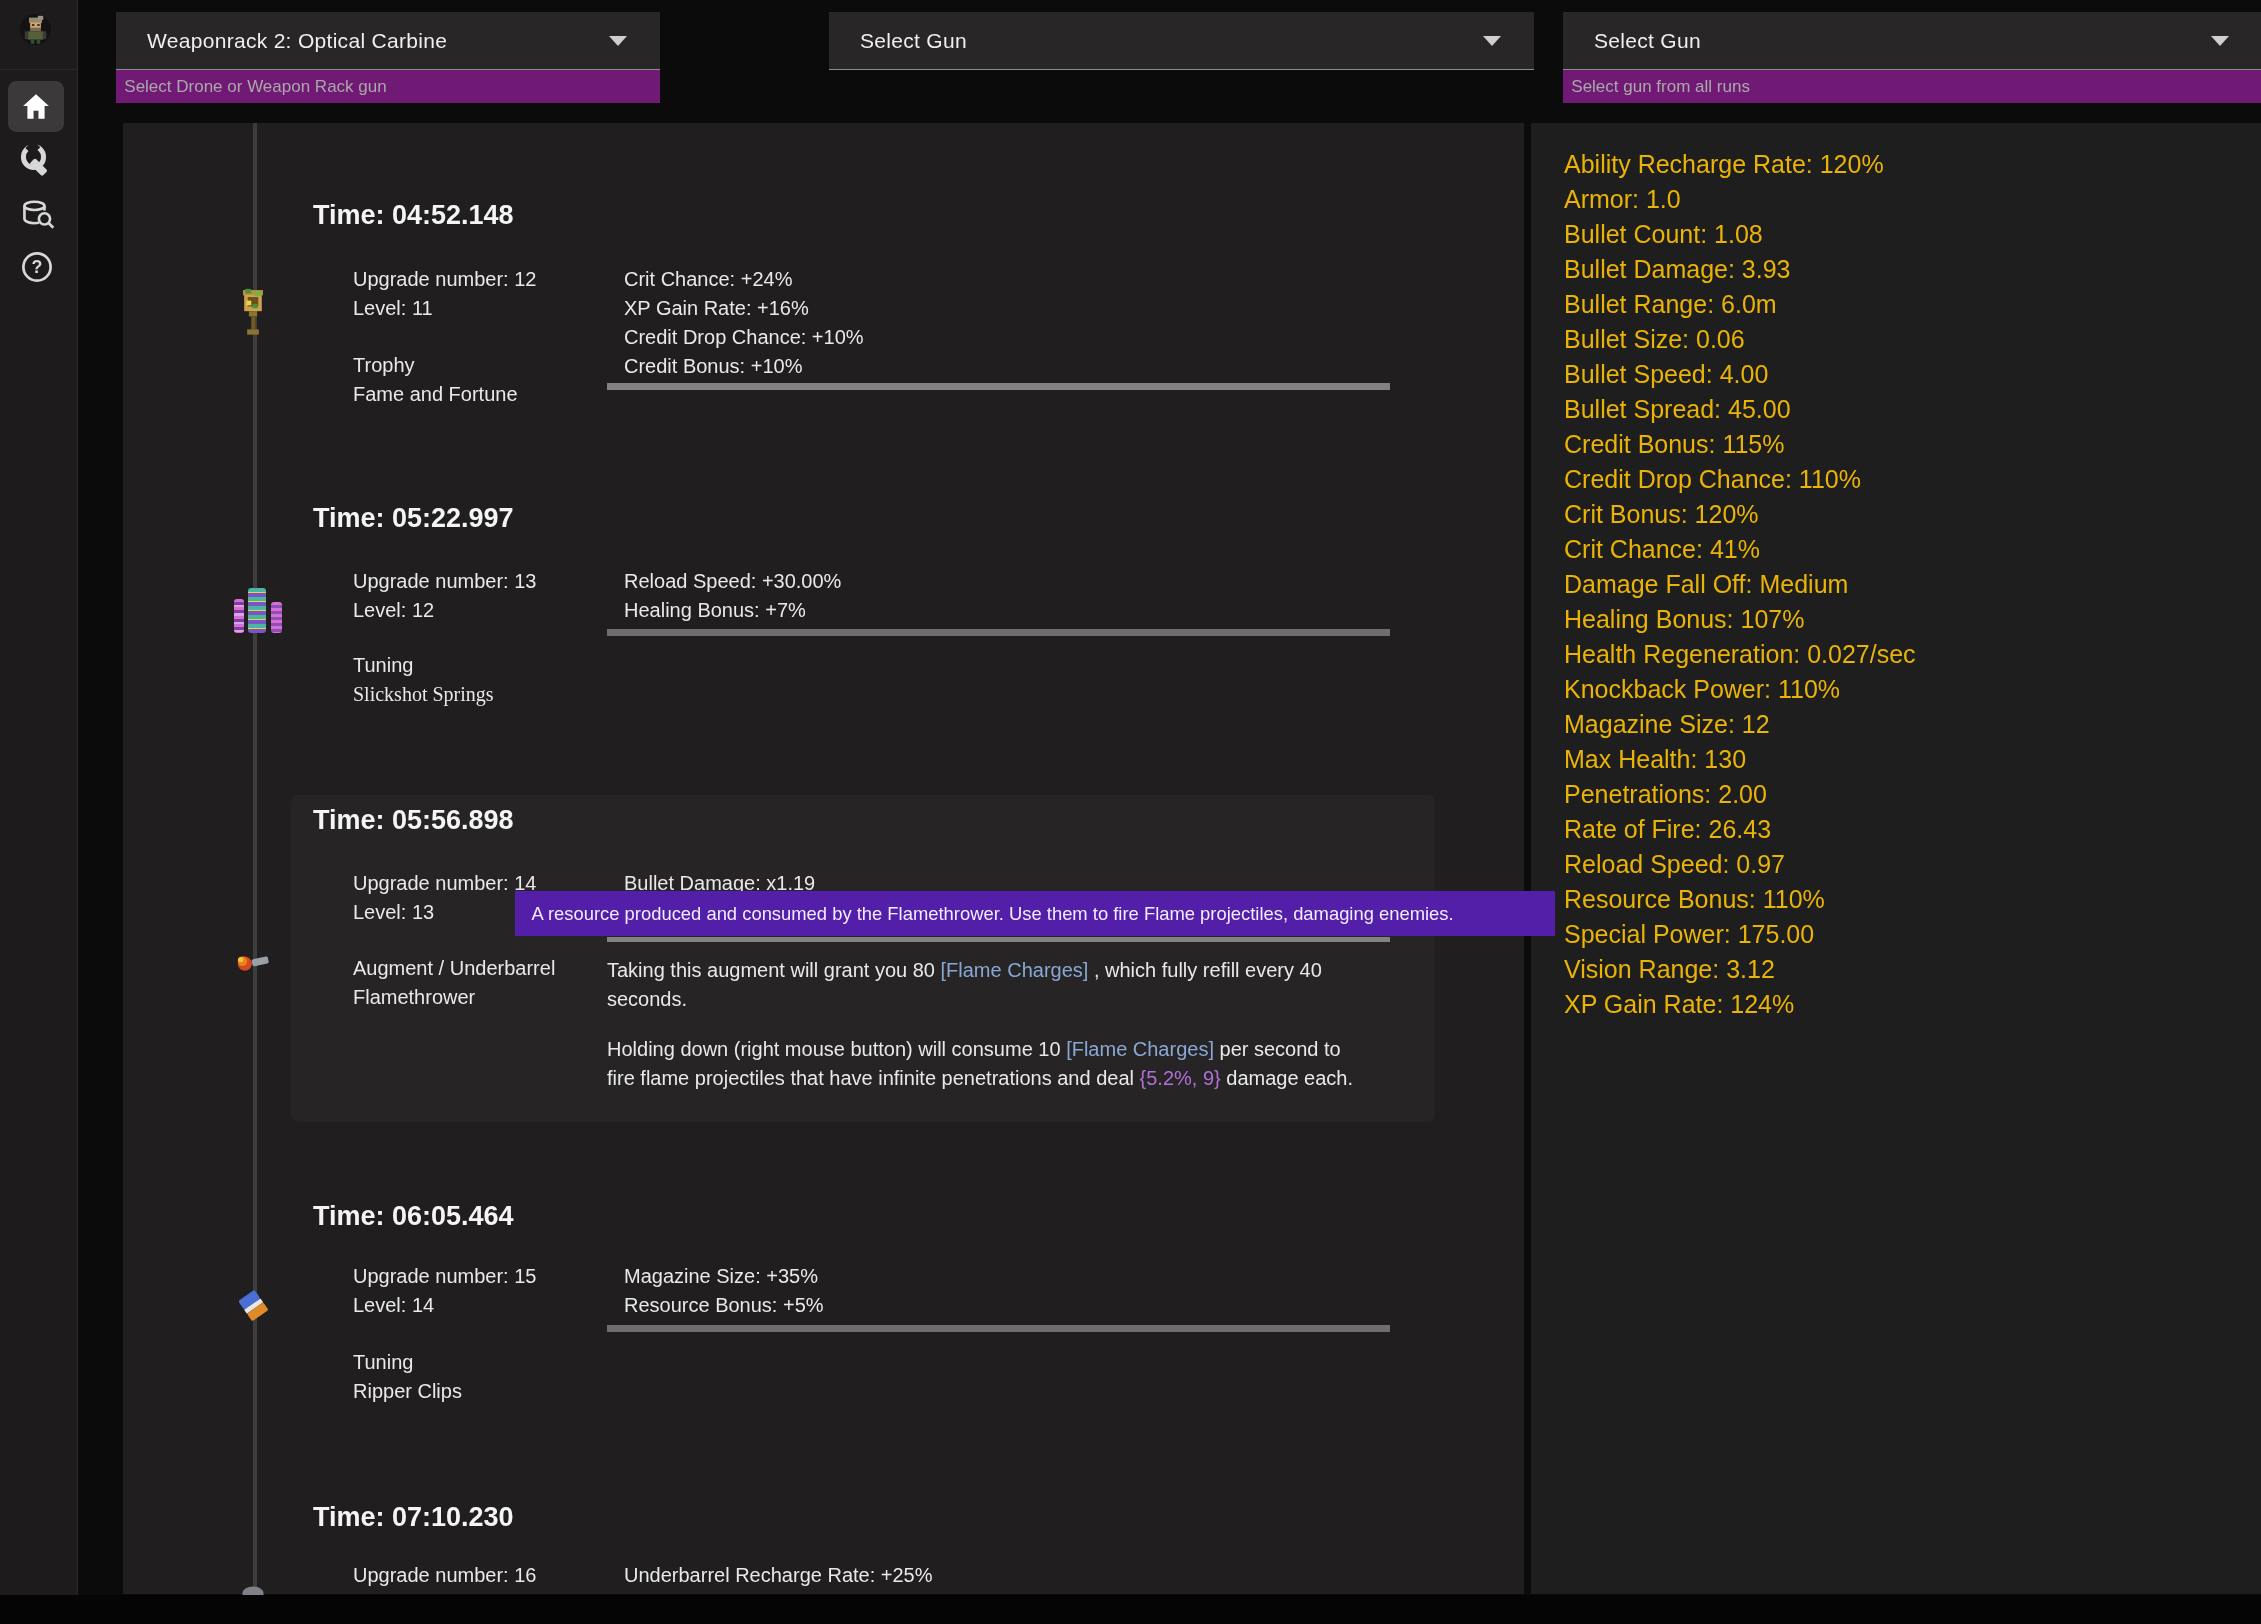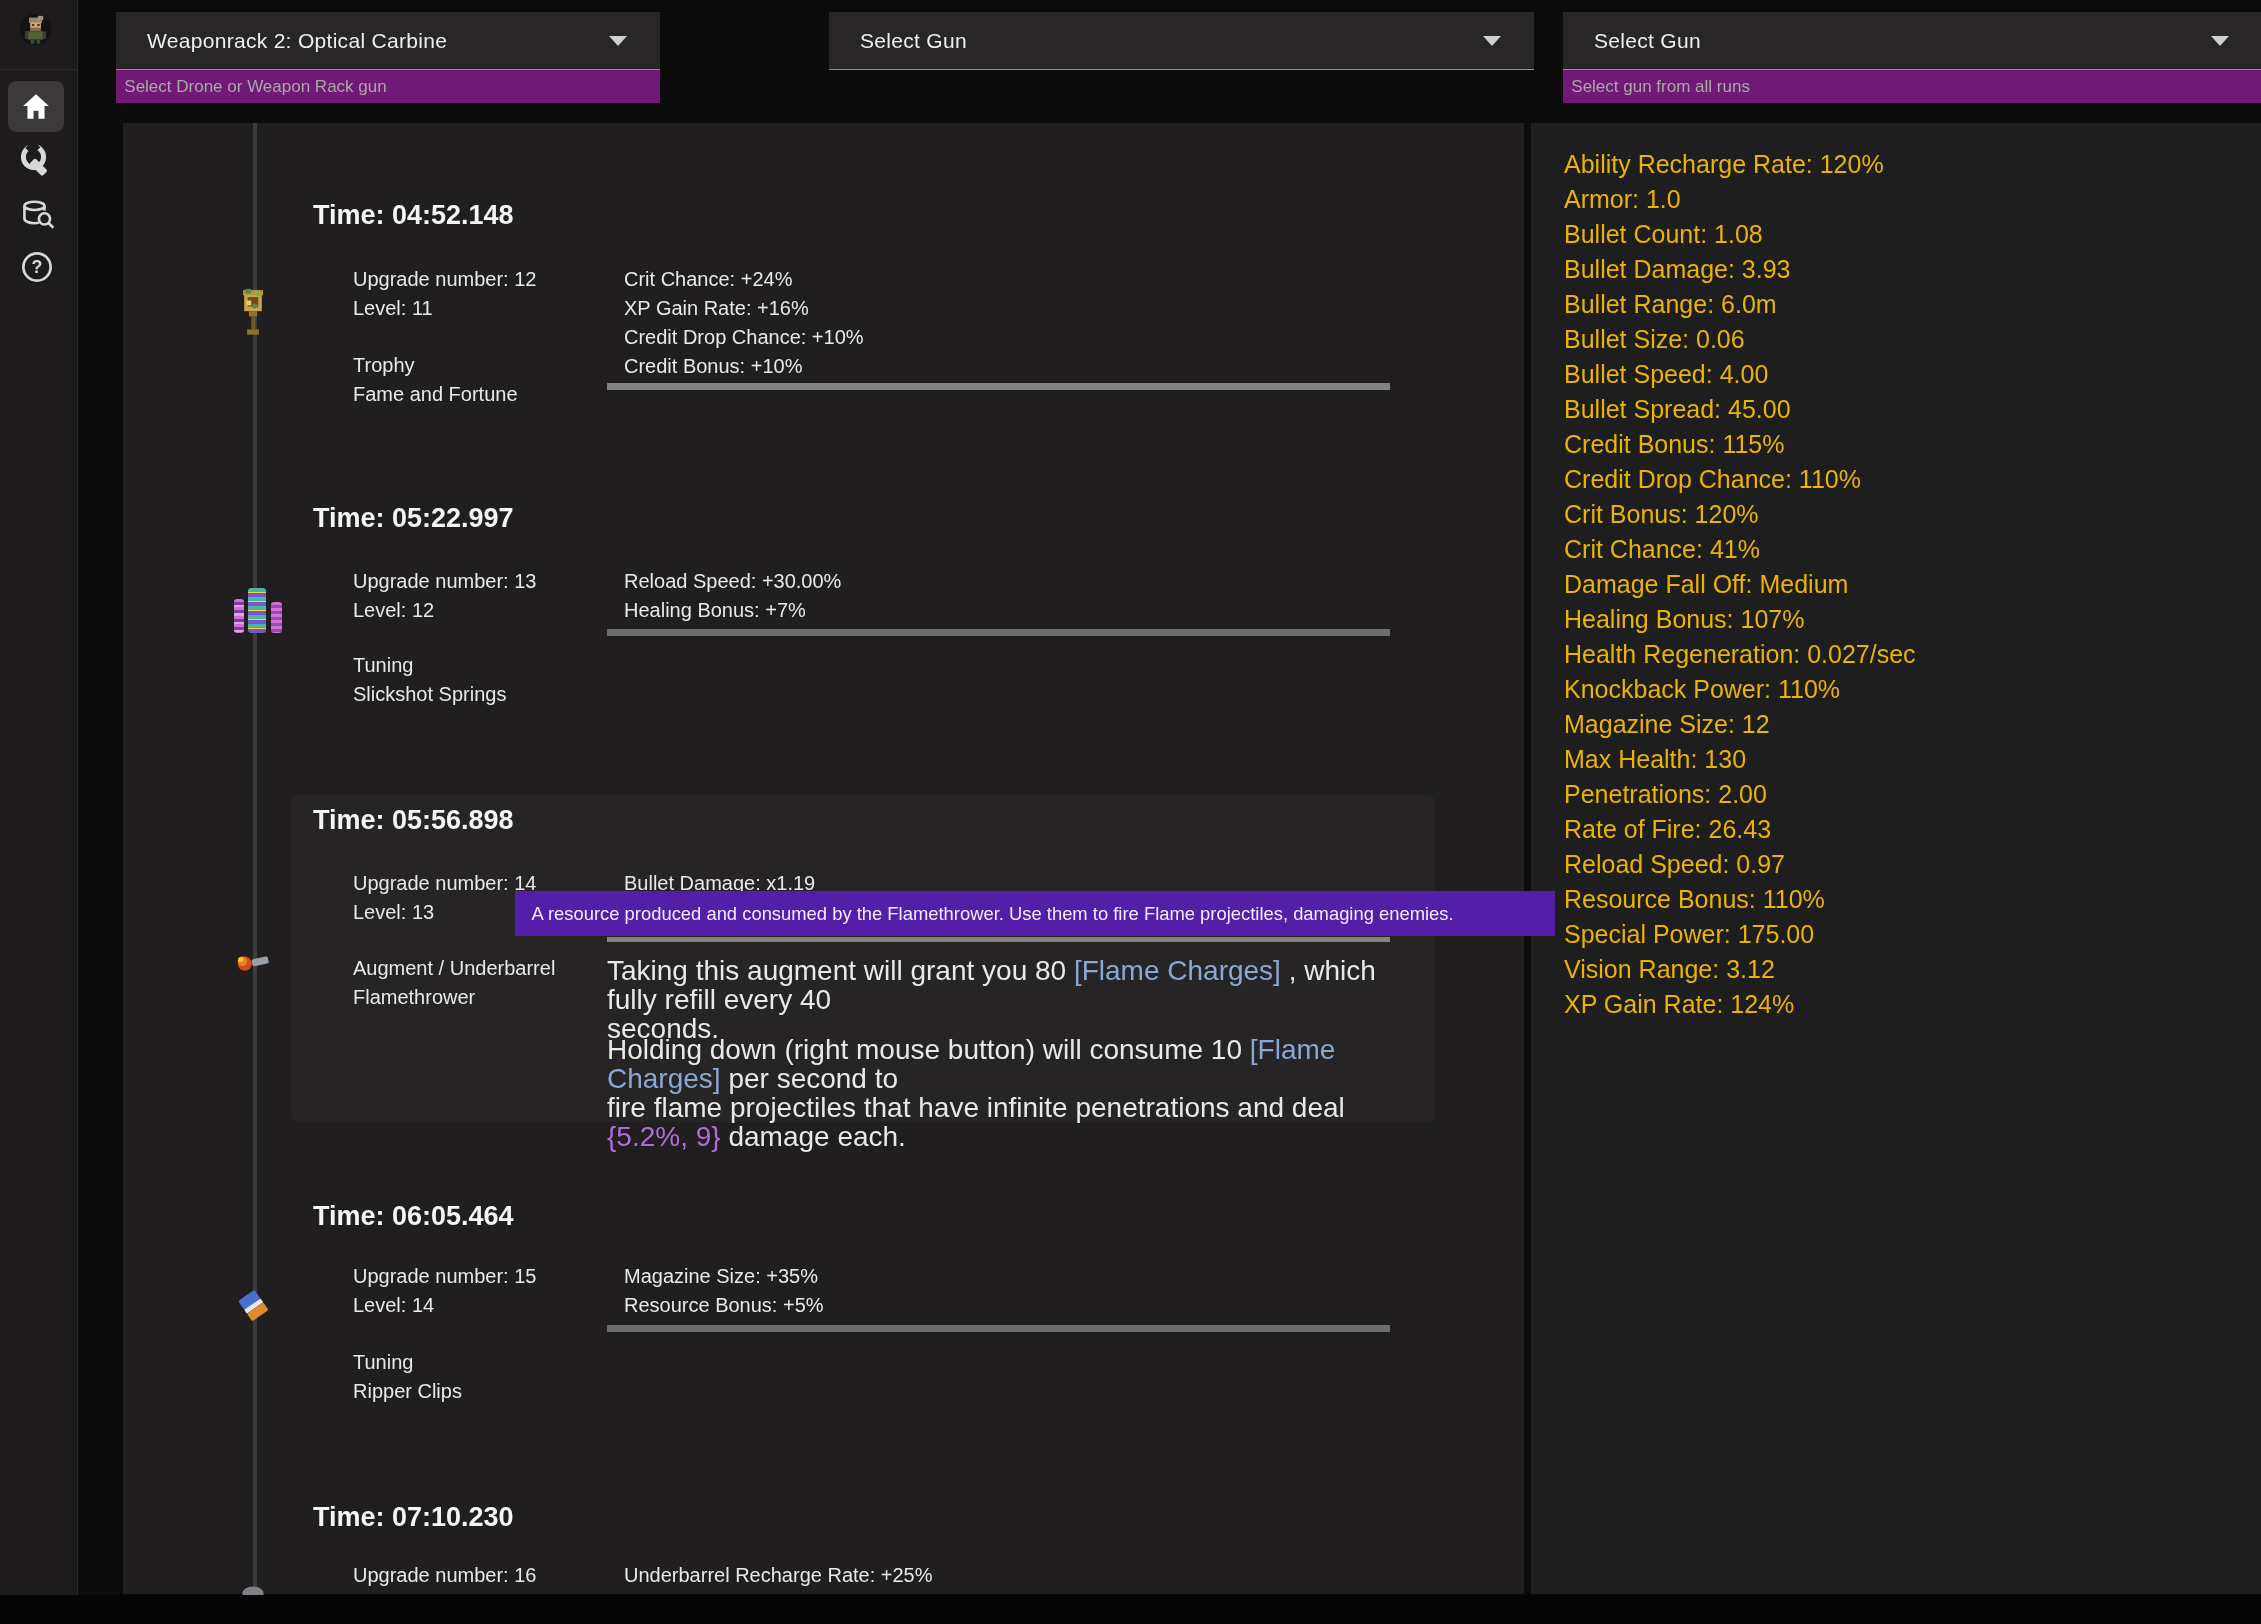--- a/index.html
+++ b/index.html
@@ -36,21 +36,21 @@
   
   .timeline-line{left:253px;top:123px;width:3.6px;height:1471px;background:#3d3d3d;z-index:5;}
   .time{font-size:27px;font-weight:700;color:#f5f5f5;margin:0;z-index:10;}
   .body-line{font-size:20px;color:#e9e9e9;z-index:10;white-space:nowrap;margin-left:17px;}
   .hbar{height:7px;background:#828282;z-index:8;}
   .hbar.dim{background:#6e6e6e;}
   .event3-panel{left:291px;top:795px;width:1144px;height:327px;background:#262425;border-radius:7px;z-index:2;}
   .tooltip{left:515px;top:891px;width:1040px;height:45px;background:#531fa8;z-index:20;
            display:flex;align-items:center;}
   .tooltip span{font-size:18.4px;color:#f2ecff;margin-left:16.6px;white-space:nowrap;}
-  .desc{width:793px;font-size:28px;line-height:29px;color:#e9e9e9;z-index:10;white-space:pre-wrap;}
+  .desc{width:793px;font-size:20px;line-height:29px;color:#e9e9e9;z-index:10;white-space:pre-wrap;}
   .tk-blue{color:#8aa8d4;}
   .tk-purple{color:#b06fd6;}
   .event-icon{z-index:6;}
 
   
   .gun-stats{left:1564px;top:147px;line-height:35px;font-size:25px;color:#eab308;z-index:10;}
 
   
   .wrench{position:relative;width:36px;height:36px;}
   .wrench .head{position:absolute;left:1.2px;top:1.2px;width:15.4px;height:15.4px;border:5.3px solid #d8d8d8;border-radius:50%;}
@@ -175,21 +175,21 @@
         <rect x="15" y="79" width="20" height="9" fill="#8a7430"></rect>
       </svg>
     </div>
   </section>
 
   <section>
     <h2 class="abs time" style="left:313px;top:503px;">Time: 05:22.997</h2>
     <div class="abs body-line" style="left:336px;top:570px;">Upgrade number: 13</div>
     <div class="abs body-line" style="left:336px;top:599px;">Level: 12</div>
     <div class="abs body-line" style="left:336px;top:654px;">Tuning</div>
-    <div class="abs body-line" style="left:336px;top:683px;">Slickshot Springs</div>
+    <div class="abs body-line" style="left:336px;top:683px;font-family:Liberation Serif, serif;">Slickshot Springs</div>
     <div class="abs body-line" style="left:607px;top:570px;">Reload Speed: +30.00%</div>
     <div class="abs body-line" style="left:607px;top:599px;">Healing Bonus: +7%</div>
     <div class="abs hbar dim" style="left:607px;top:629px;width:783px;"></div>
     <div class="abs event-icon springs" style="left:234px;top:588px;">
       <div class="coil small"></div>
         <div class="coil big"></div>
         <div class="coil small2"></div>
     </div>
   </section>
 

